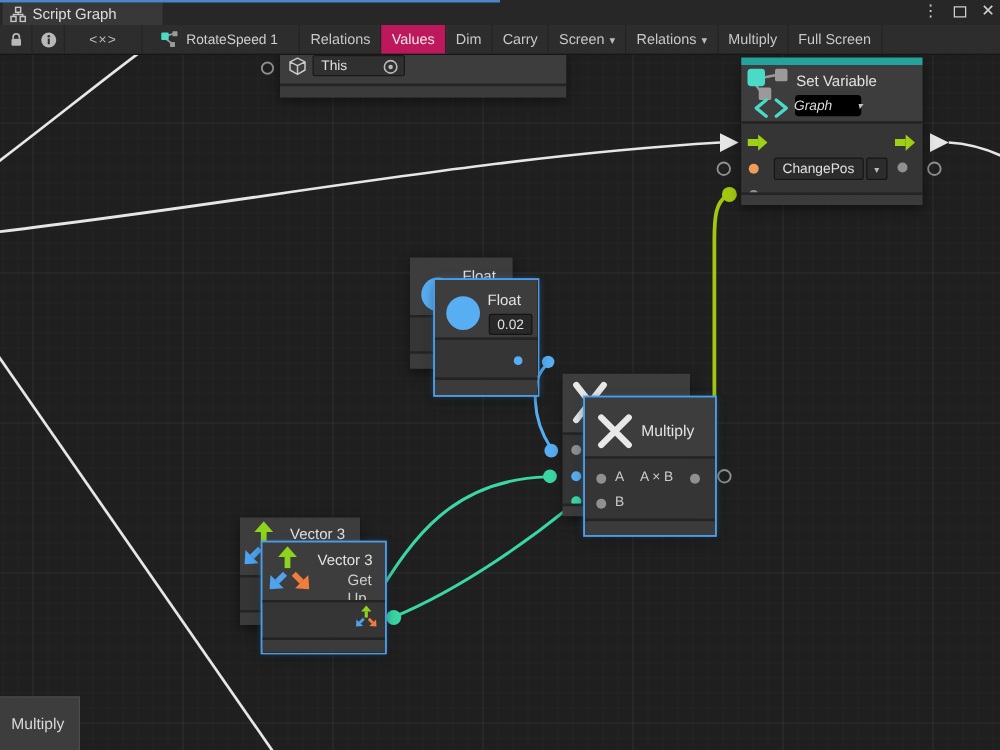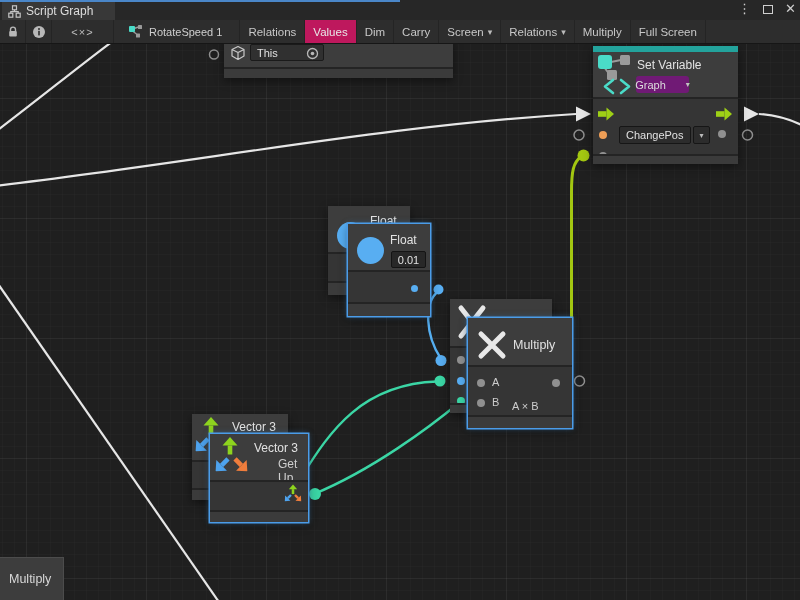--- a/index.html
+++ b/index.html
@@ -3,21 +3,21 @@
 <meta charset="utf-8">
 <style>
   html,body{margin:0;padding:0;background:#111;}
   *{box-sizing:border-box;}
   .win{position:relative;width:800px;height:600px;overflow:hidden;
        font-family:"Liberation Sans",sans-serif;color:#c8c8c8;background:#1f1f1f;}
 
   
   .accent{position:absolute;left:0;top:0;width:400px;height:2px;background:#4a86c8;z-index:30;}
   .tabbar{position:absolute;left:0;top:0;width:800px;height:20px;background:#272727;z-index:25;}
-  .tab{position:absolute;left:2px;top:2px;height:18px;width:113px;background:#383838;
+  .tab{position:absolute;left:2px;top:2px;height:18px;width:128px;background:#383838;
        display:flex;align-items:center;gap:5px;padding:0 6px;font-size:12px;color:#dedede;}
   .winctrls{position:absolute;right:4px;top:1px;height:16px;display:flex;align-items:center;gap:12px;color:#cfcfcf;}
   .winctrls .glyph{font-size:13px;line-height:14px;}
   .maxbox{display:inline-block;width:10px;height:9px;border:1.5px solid #cfcfcf;}
 
   
   .toolbar{position:absolute;left:0;top:20px;width:800px;height:24px;background:#2d2d2d;
            border-bottom:1px solid #161616;display:flex;align-items:stretch;white-space:nowrap;overflow:hidden;z-index:25;}
   .tbtn{display:flex;align-items:center;justify-content:center;padding:0 8px;font-size:11.5px;
         color:#c8c8c8;border-right:1px solid #242424;cursor:default;}
@@ -55,22 +55,22 @@
   .ntitle{position:absolute;font-size:12px;color:#e2e2e2;}
   .nsub{position:absolute;font-size:12px;color:#cfcfcf;}
   .plabel{position:absolute;font-size:11px;color:#cccccc;}
   .dot{position:absolute;width:8px;height:8px;border-radius:50%;}
   .dot.gray{background:#909090;} .dot.blue{background:#58aef2;}
   .dot.teal{background:#3bd6a5;} .dot.orange{background:#ee9e56;}
   .field{position:absolute;background:#282828;border:1px solid #141414;border-radius:2px;
          font-size:11px;color:#e0e0e0;display:flex;align-items:center;}
   .ddbtn{position:absolute;background:#2c2c2c;border:1px solid #161616;border-radius:2px;
          display:flex;align-items:center;justify-content:center;font-size:8px;color:#bbb;}
-  .pill{position:absolute;background:#701a75;border-radius:3px;font-size:11px;color:#dcdcdc;
-        display:flex;align-items:center;justify-content:center;gap:20px;}
+  .pill{position:absolute;background:#000000;border-radius:3px;font-size:11px;color:#dcdcdc;
+        display:flex;align-items:center;justify-content:center;gap:20px;font-style:italic;}
   .pill .caret{font-size:8px;color:#c2c2c2;}
   .topbar{height:6px;background:#23a39c;}
   .bigcircle{position:absolute;border-radius:50%;background:#58aef2;}
   .arr{position:absolute;}
   .cornernode{position:absolute;left:0;top:557px;width:64px;height:43px;background:#3d3d3d;z-index:4;
       border-top:1px solid rgba(255,255,255,.08);border-right:1px solid rgba(255,255,255,.08);
       font-size:12.5px;color:#d8d8d8;padding:14px 0 0 9px;}
 </style>
 </head>
 <body>
@@ -207,40 +207,40 @@
         </div>
         <div class="nb" style="height:28px;"></div>
         <div class="nf" style="height:12px;"></div>
       </div>
 
       <div class="node front selected" style="left:348px;top:224px;width:82px;">
         <div class="nh" style="height:46px;">
           <div class="bigcircle" style="left:9px;top:13px;width:27px;height:27px;"></div>
           <div class="ntitle" style="left:42px;top:9px;">Float</div>
           <div class="field" style="left:43px;top:27px;width:35px;height:17px;justify-content:center;">
-            <span>0.01</span>
+            <span>0.02</span>
           </div>
         </div>
         <div class="nb" style="height:32px;">
           <div class="dot blue" style="left:63px;top:13px;width:7px;height:7px;"></div>
         </div>
         <div class="nf" style="height:14px;"></div>
       </div>
 
       <div class="node front selected" style="left:468px;top:318px;width:104px;">
         <div class="nh" style="height:47px;">
           <svg class="arr" style="left:9px;top:12px;" width="30" height="30" viewBox="0 0 30 30">
             <path d="M4,4 L26,26 M26,4 L4,26" stroke="#e8e8e8" stroke-width="5" stroke-linecap="round"></path>
           </svg>
           <div class="ntitle" style="left:45px;top:20px;font-size:12.5px;">Multiply</div>
         </div>
         <div class="nb" style="height:50px;">
           <div class="dot gray" style="left:9px;top:12px;"></div>
           <div class="plabel" style="left:24px;top:9px;">A</div>
-          <div class="plabel" style="left:44px;top:9px;margin-top:24px;">A × B</div>
+          <div class="plabel" style="left:44px;top:9px;">A × B</div>
           <div class="dot gray" style="left:84px;top:12px;"></div>
           <div class="dot gray" style="left:9px;top:32px;"></div>
           <div class="plabel" style="left:24px;top:29px;">B</div>
         </div>
         <div class="nf" style="height:13px;"></div>
       </div>
 
       <div class="node front selected" style="left:210px;top:434px;width:98px;">
         <div class="nh" style="height:46px;">
           <svg class="arr" style="left:12px;top:3px;" width="16" height="18" viewBox="0 0 16 18">

